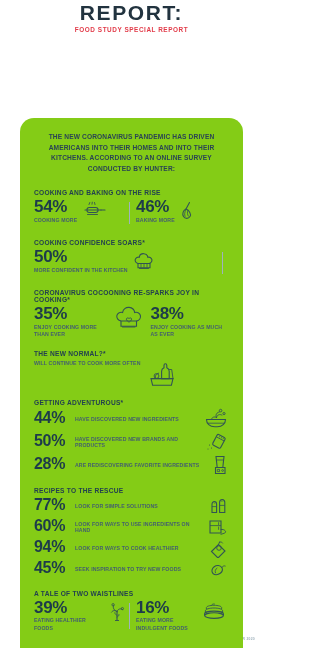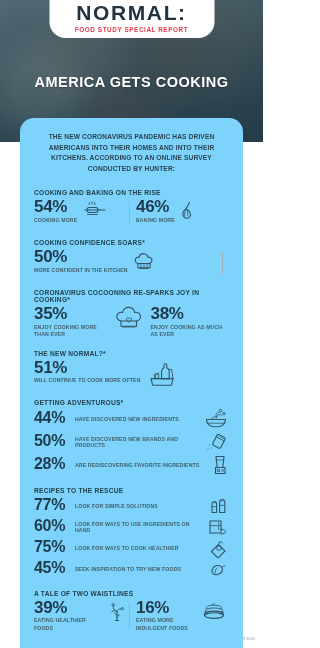--- a/index.html
+++ b/index.html
@@ -46,21 +46,21 @@
   .logo-word{
     color:#22333f;font-size:21px;font-weight:bold;letter-spacing:1.6px;line-height:1;
   }
   .logo-sub{
     color:#e23b49;font-size:6.4px;font-weight:bold;letter-spacing:.55px;margin-top:3px;
   }
 
   
   .card{
     position:absolute;left:20px;top:118px;width:223px;
-    background:#7dd3fc;border-radius:14px 14px 0 0;
+    background:#84cc16;border-radius:14px 14px 0 0;
     padding:12px 14px 0 14px;box-sizing:border-box;z-index:3;
   }
   .intro{
     text-align:center;color:#2a4454;font-size:6.6px;font-weight:bold;
     line-height:1.62;letter-spacing:.14px;margin:2px 4px 14px 4px;
   }
 
   
   .section{margin:0 0 11px 0;}
   .sec-head{
@@ -111,28 +111,23 @@
     position:absolute;right:8px;top:637px;
     color:#9fb2bc;font-size:3.4px;letter-spacing:.25px;font-weight:bold;
   }
   svg{display:block;}
 </style>
 </head>
 <body>
 
 <div class="page">
 
-  <div class="hero">
-    <div class="hero-photo"></div>
-    <div class="hero-tint"></div>
-    <div class="hero-title">AMERICA GETS COOKING</div>
-  </div>
 
   <div class="logo-card">
-    <div class="logo-word">NORMAL:</div>
+    <div class="logo-word">REPORT:</div>
     <div class="logo-sub">FOOD STUDY SPECIAL REPORT</div>
   </div>
 
   <div class="card">
 
     <div class="intro">THE NEW CORONAVIRUS PANDEMIC HAS DRIVEN AMERICANS INTO THEIR HOMES AND INTO THEIR KITCHENS. ACCORDING TO AN ONLINE SURVEY CONDUCTED BY HUNTER:</div>
 
     <div class="section">
       <div class="sec-head">COOKING AND BAKING ON THE RISE</div>
       <div class="split">
@@ -212,21 +207,20 @@
             <div class="pct-label">ENJOY COOKING AS MUCH AS EVER</div>
           </div>
         </div>
       </div>
     </div>
 
     <div class="section">
       <div class="sec-head">THE NEW NORMAL?*</div>
       <div class="single">
         <div class="pct-block" style="flex:1;">
-          <div class="pct">51%</div>
           <div class="pct-label">WILL CONTINUE TO COOK MORE OFTEN</div>
         </div>
         <span class="ico" style="margin-right:52px;">
           <svg width="30" height="26" viewBox="0 0 30 26" fill="none" stroke="#2b4a59" stroke-width="1.1">
             <path d="M17 3.5c0-1 .6-1.7 1.4-1.7s1.4.7 1.4 1.7v2.3c1.6.7 2.4 1.9 2.4 3.4v7.4h-7.6V9.2c0-1.5.8-2.7 2.4-3.4V3.5z"></path>
             <path d="M22.5 7.5h2.2l1.3 9.1" stroke-linecap="round" stroke-width=".9"></path>
             <path d="M4 16.6h22l-1.6 6.6H5.6z"></path>
             <path d="M8.5 16.6c-.8-2.6.6-5 3.2-5.4" stroke-width=".9" stroke-linecap="round"></path>
             <circle cx="9.5" cy="14" r="2.4" stroke-width=".9"></circle>
             <path d="M4 16.6h22" stroke-width="1"></path>
@@ -312,21 +306,21 @@
           <svg width="22" height="20" viewBox="0 0 22 20" fill="none" stroke="#2b4a59" stroke-width="1.1">
             <path d="M3 4h11v12H3z"></path>
             <path d="M3 8.6h11" stroke-width=".8"></path>
             <path d="M11.6 5.6v2M11.6 10v2.4" stroke-width=".8" stroke-linecap="round"></path>
             <path d="M14 12.5c1.6-.4 3.2.2 4.2 1.3.7.8.4 2-.6 2.3l-3.6 1.2" stroke-width=".9" stroke-linecap="round"></path>
           </svg>
         </span>
       </div>
 
       <div class="row">
-        <div class="pct">75%</div>
+        <div class="pct">94%</div>
         <div class="row-label">LOOK FOR WAYS TO COOK HEALTHIER</div>
         <span class="ico">
           <svg width="22" height="20" viewBox="0 0 22 20" fill="none" stroke="#2b4a59" stroke-width="1.1">
             <path d="M4.5 13.5l7-7 6.5 6.5-7 7z"></path>
             <circle cx="12" cy="10" r="2.3" stroke-width=".9"></circle>
             <path d="M11.5 6.5l1.2-2.8" stroke-width=".9" stroke-linecap="round"></path>
             <path d="M12.6 4.4c1.3-.7 2.6-.3 3 .6" stroke-width=".8" stroke-linecap="round"></path>
           </svg>
         </span>
       </div>

